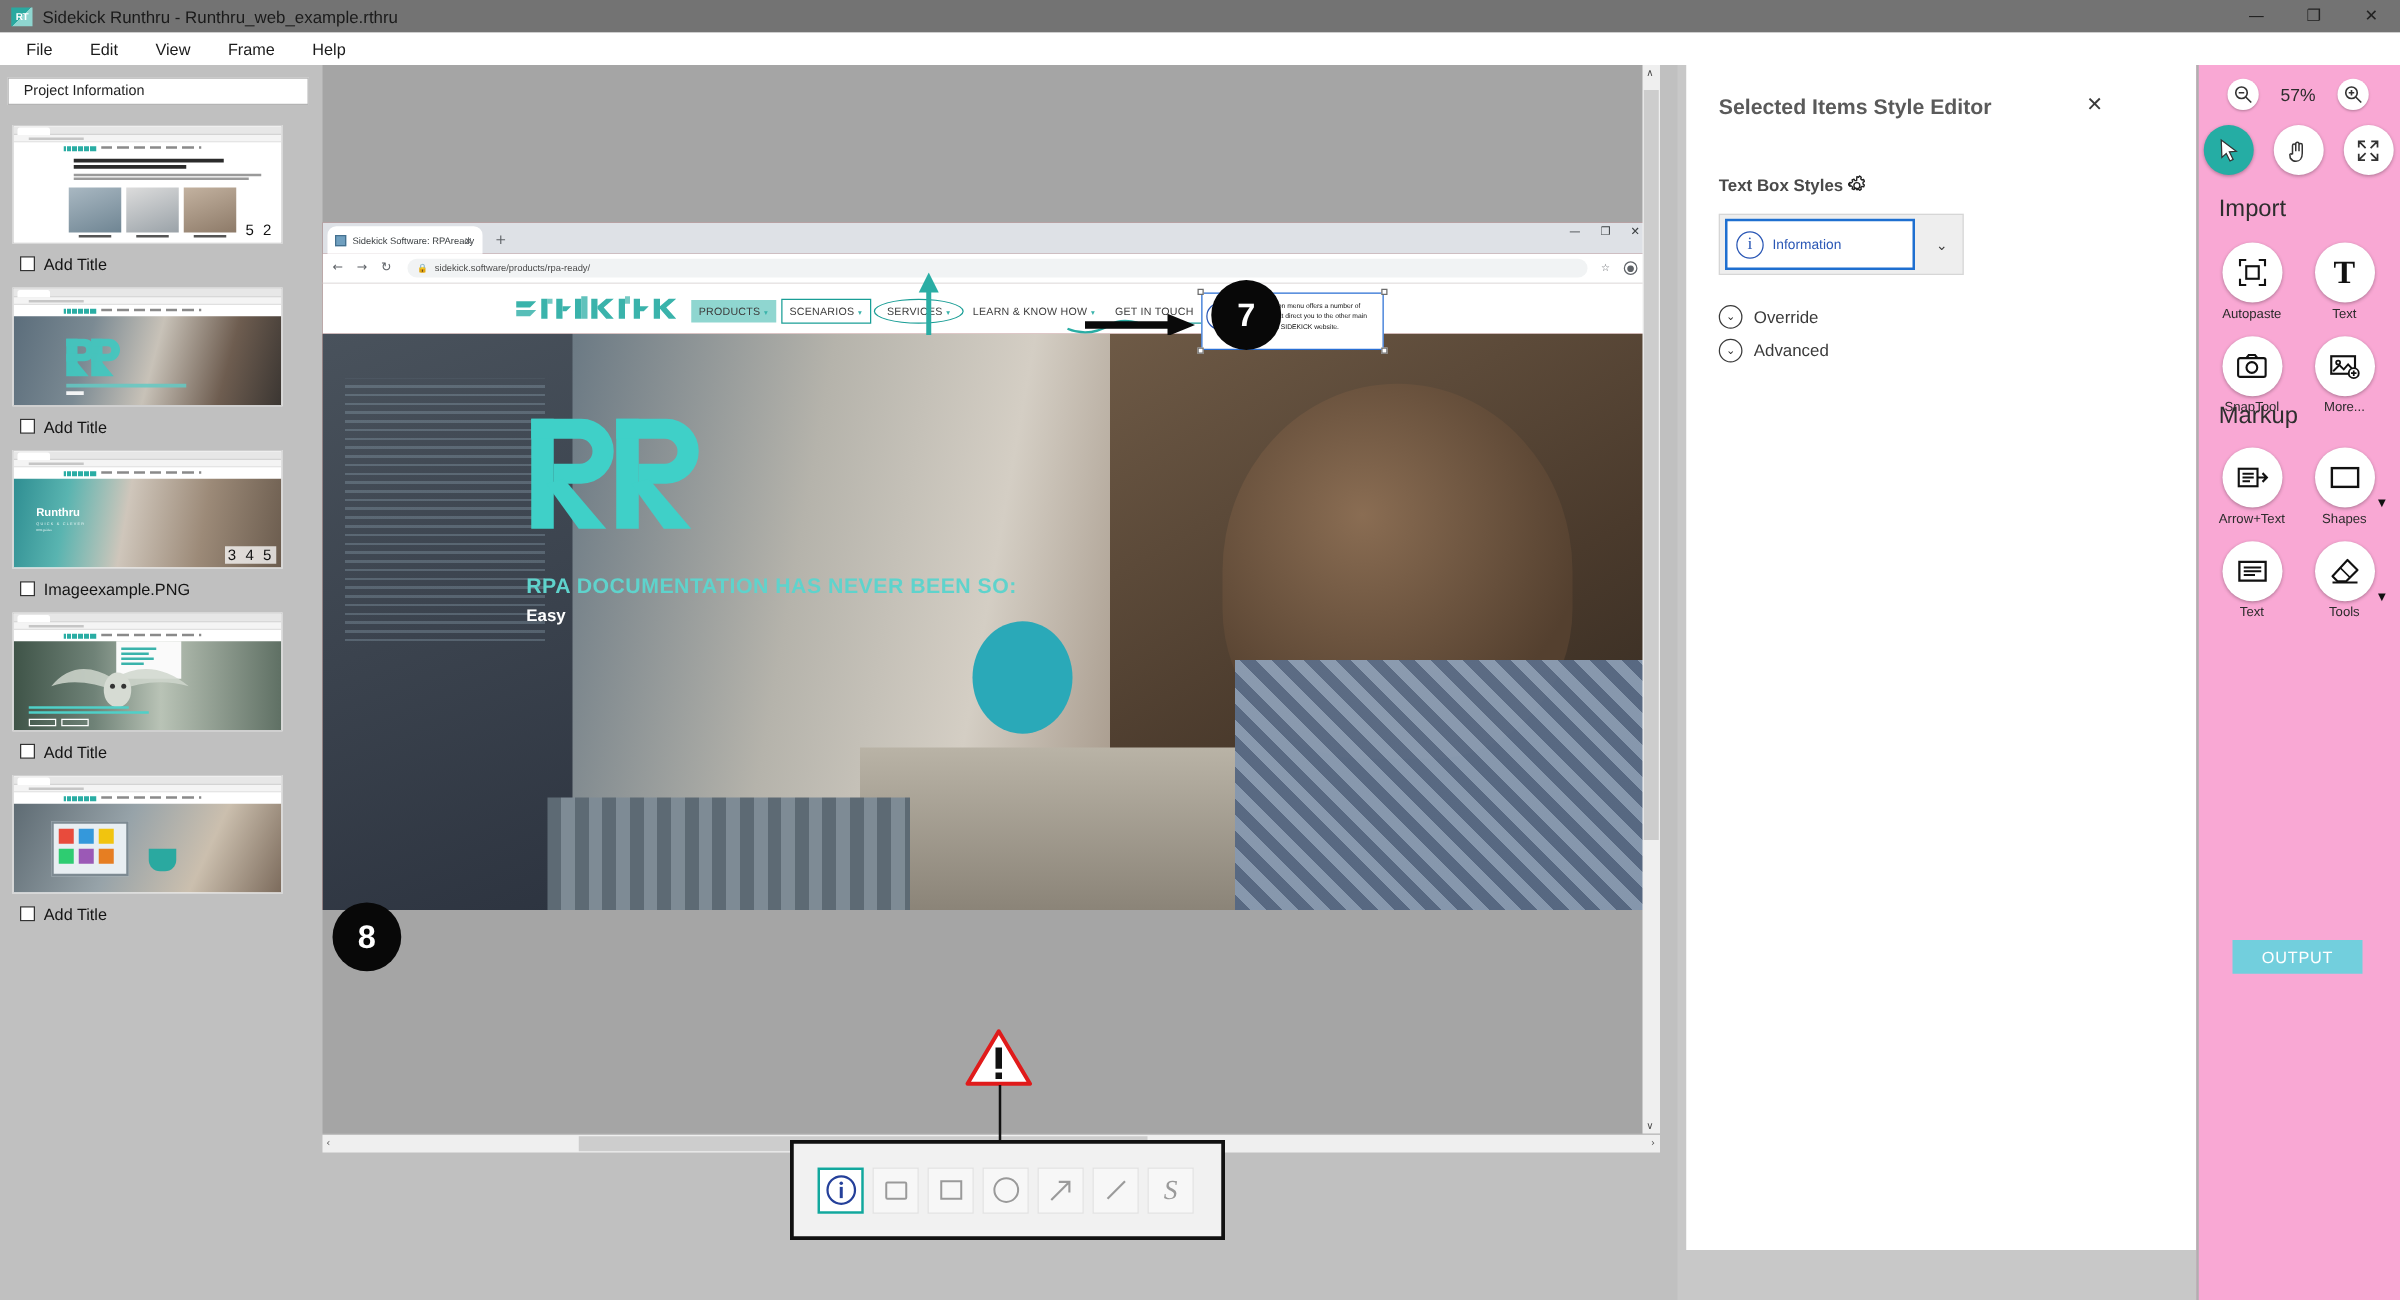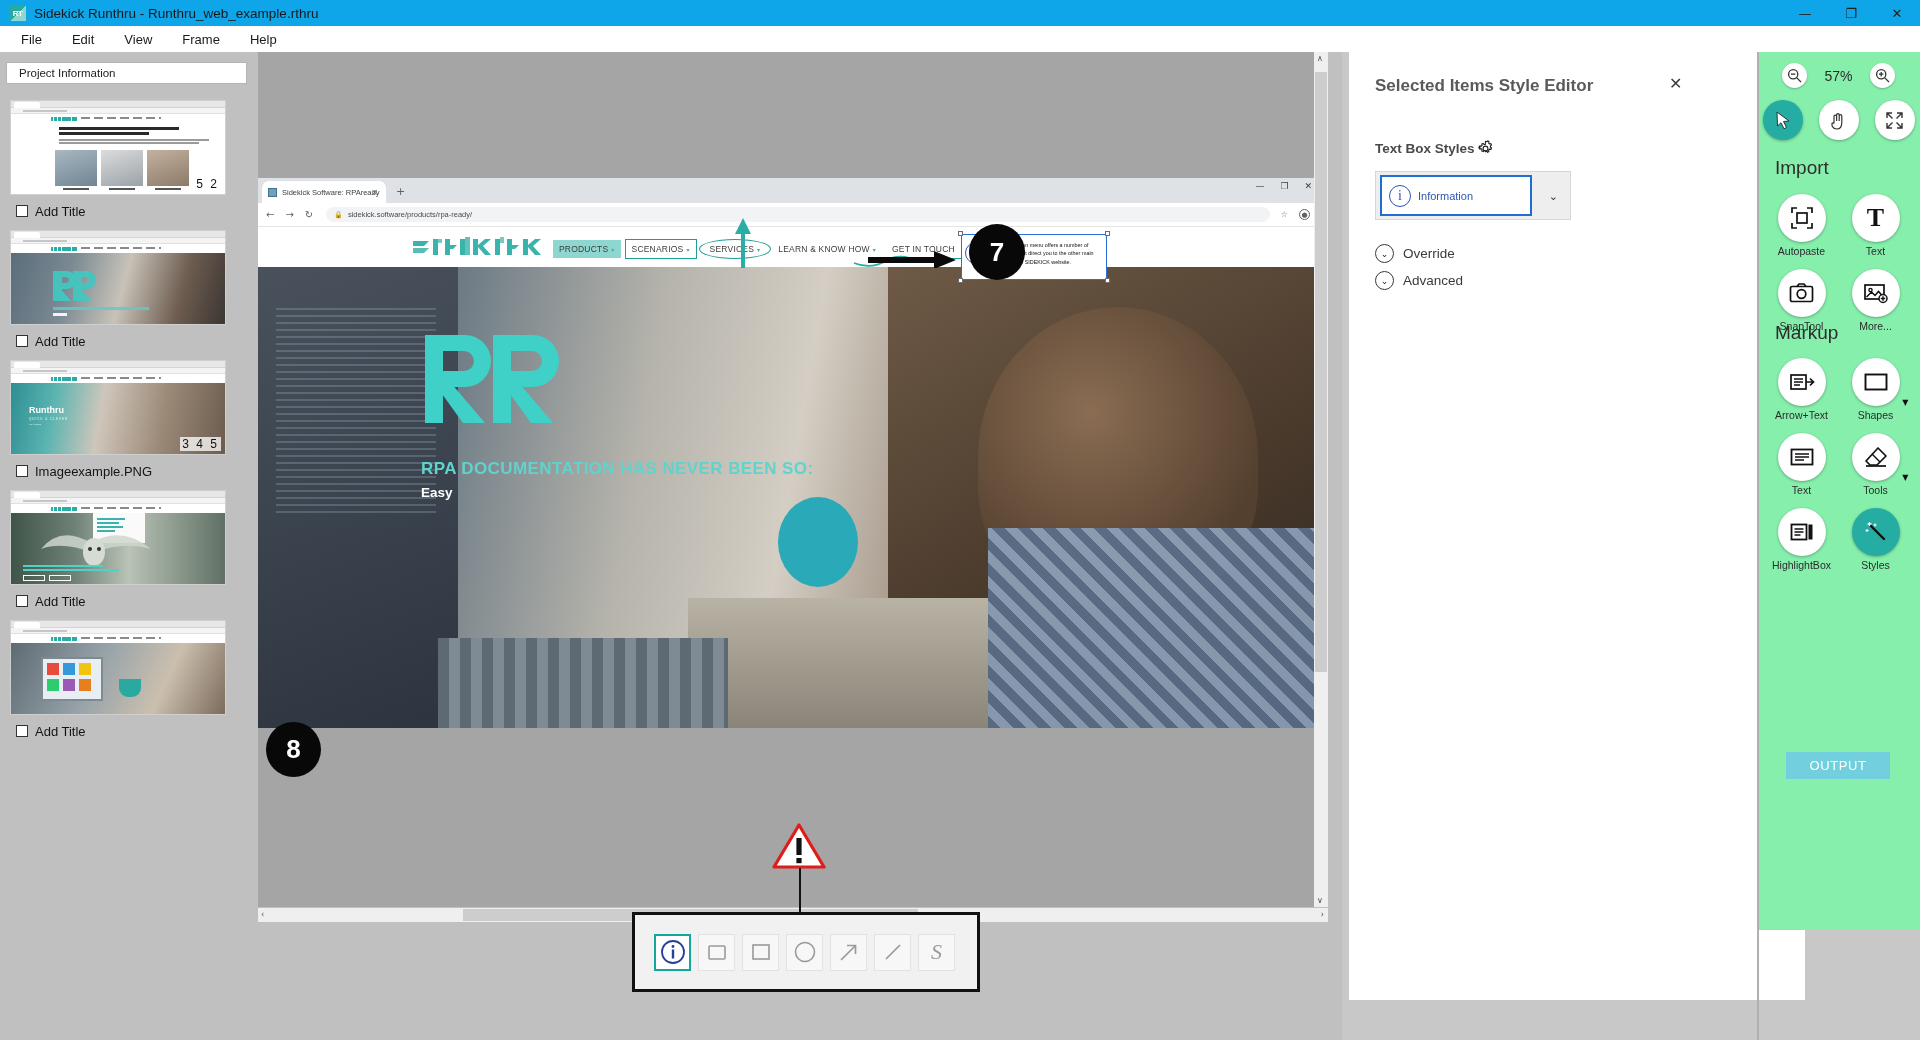--- a/index.html
+++ b/index.html
@@ -8,21 +8,21 @@
     width:1920px; height:1040px;
     font-family:"Liberation Sans", sans-serif;
     background:#c8c8c8; overflow:hidden;
     -webkit-font-smoothing:antialiased;
   }
   .app { position:relative; width:1920px; height:1040px; background:#c8c8c8; }
 
   
   .titlebar {
     position:absolute; left:0; top:0; width:1920px; height:26px;
-    background:#0ea5e9; display:flex; align-items:center;
+    background:#737373; display:flex; align-items:center;
   }
   .tb-icon {
     width:17px; height:15px; margin-left:9px; margin-right:8px;
     background:linear-gradient(135deg,#2aa9a0 0 50%,#8fd6d0 50% 100%);
     color:#fff; font-size:8px; font-weight:bold; line-height:15px;
     text-align:center; letter-spacing:-.5px; font-family:"Liberation Sans",sans-serif;
   }
   .tb-title { font-size:13.5px; color:#1a1a1a; }
   .tb-controls { position:absolute; right:0; top:0; height:26px; display:flex; }
   .tb-btn {
@@ -217,21 +217,21 @@
     font-family:"DejaVu Sans",sans-serif; }
   .acc-row { position:absolute; left:26px; display:flex; align-items:center; gap:9px; }
   .acc-chev {
     width:19px; height:19px; border:1.3px solid #3a3a3a; border-radius:50%;
     display:flex; align-items:center; justify-content:center; font-size:9px; color:#222;
     font-family:"DejaVu Sans",sans-serif;
   }
   .acc-label { font-size:13.5px; color:#3a3a3a; }
 
   
-  .righttool { position:absolute; left:1757px; top:52px; width:163px; height:878px; background:#86efac;padding-left:12px; }
+  .righttool { position:absolute; left:1757px; top:52px; width:163px; height:988px; background:#f9a8d4;padding-left:12px; }
   .zoomrow { position:absolute; left:0; top:11px; width:163px; display:flex;
     align-items:center; justify-content:center; gap:17px; }
   .zoom-circle {
     width:25px; height:25px; border-radius:50%; background:#fff;
     display:flex; align-items:center; justify-content:center;
     box-shadow:0 1px 2px rgba(0,0,0,.25);
   }
   .zoom-pct { font-size:14px; color:#2c2c2c; }
   .toolrow { position:absolute; left:0; width:163px; display:flex; justify-content:center; gap:16px; }
   .tool-circle {
@@ -795,42 +795,19 @@
             <svg width="26" height="24" viewBox="0 0 26 24">
                 <path d="M15 3l8 8-9 9H7l-4-4z" fill="none" stroke="#111" stroke-width="1.7" stroke-linejoin="round"></path>
                 <path d="M3 21h20" stroke="#111" stroke-width="1.7"></path>
                 <path d="M9 9l8 8" stroke="#111" stroke-width="1.4"></path>
               </svg>
           </div>
           <div class="mini-caret">▼</div>
           <div class="big-label">Tools</div>
         </div>
       </div>
-      <div class="big-row" style="margin-top:12px">
-        <div class="big-cell">
-          <div class="big-circle">
-            <svg width="26" height="20" viewBox="0 0 26 20">
-                <rect x="2.5" y="2.5" width="15" height="15" fill="none" stroke="#111" stroke-width="1.8"></rect>
-                <path d="M5.5 7h9M5.5 10h9M5.5 13h6" stroke="#111" stroke-width="1.5"></path>
-                <rect x="19.5" y="2.5" width="4" height="15" fill="#111"></rect>
-              </svg>
-          </div>
-          <div class="big-label">HighlightBox</div>
-        </div>
-        <div class="big-cell">
-          <div class="big-circle teal">
-            <svg width="26" height="26" viewBox="0 0 26 26">
-                <path d="M7 6l14 14" stroke="#111" stroke-width="2.4" stroke-linecap="round"></path>
-                <path d="M6.5 3v4M4.5 5h4" stroke="#fff" stroke-width="1.3"></path>
-                <path d="M12 4.5v3M10.6 6h3" stroke="#fff" stroke-width="1.1"></path>
-                <path d="M4 10v3M2.6 11.5h3" stroke="#fff" stroke-width="1.1"></path>
-              </svg>
-          </div>
-          <div class="big-label">Styles</div>
-        </div>
-      </div>
     </div>
 
     <div class="output-btn">OUTPUT</div>
   </div>
   <div class="tool-divider"></div>
 
 </div>
 
 </body></html>

